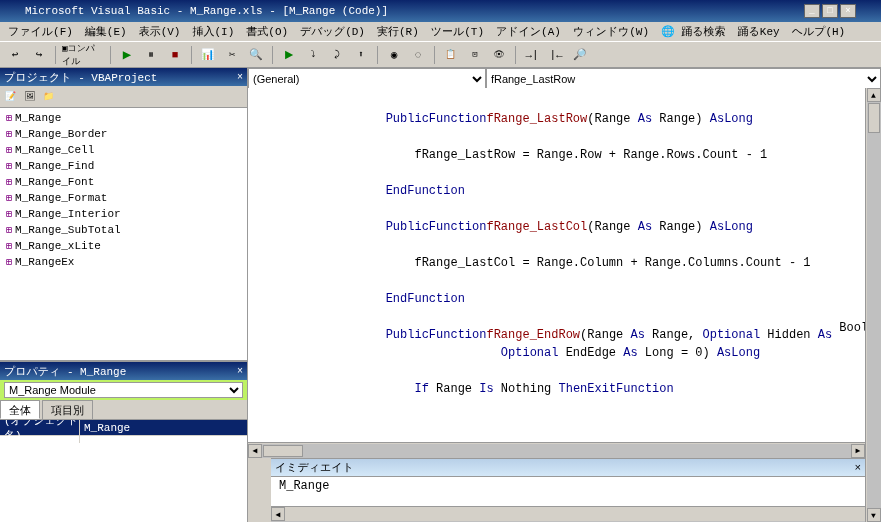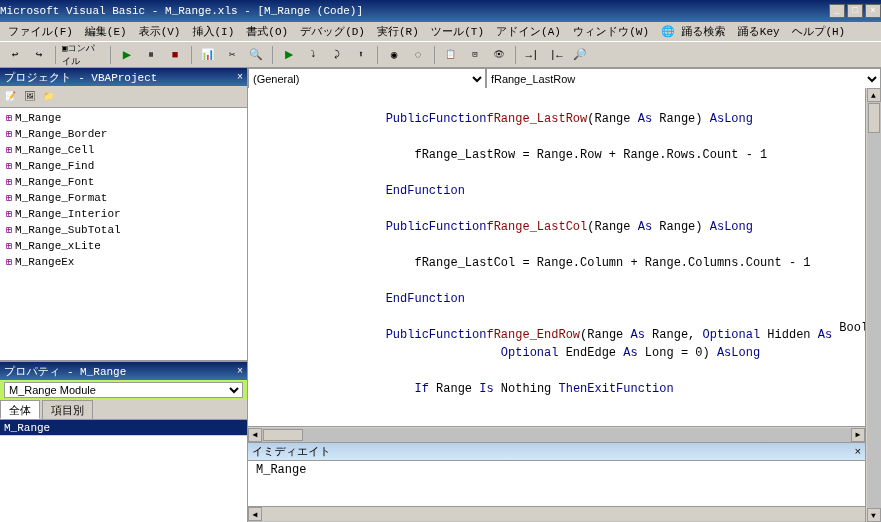--- a/index.html
+++ b/index.html
@@ -13,21 +13,21 @@
       user-select: none;
     }
 
     
     .title-bar {
       background: linear-gradient(to bottom, #0a246a, #3a6ea5);
       color: white;
       height: 22px;
       display: flex;
       align-items: center;
-      padding: 0 0;
+      padding: 0 25px;
       font-size: 11px;
     }
     .title-bar-text { flex: 1; }
     .title-bar-buttons { display: flex; gap: 2px; }
     .title-btn {
       width: 16px; height: 14px;
       background: #d4d0c8;
       border: 1px solid #666;
       font-size: 9px;
       cursor: pointer;
@@ -234,24 +234,25 @@
     }
     .code-line {
       height: 18px;
       display: flex;
       align-items: center;
       white-space: pre;
     }
 
     
     .immediate-panel {
-      height: 80px;
+      height: 64px;
       border-top: 1px solid #999;
       display: flex;
       flex-direction: column;
+      margin-left: 23px;
     }
     .immediate-header {
       background: linear-gradient(to bottom, #b8d0e8, #d4e8f8);
       height: 18px;
       display: flex;
       align-items: center;
       padding: 0 4px;
       font-size: 11px;
       border-bottom: 1px solid #999;
       justify-content: space-between;
@@ -465,20 +466,21 @@
         <select class="props-select">
           <option>M_Range  Module</option>
         </select>
       </div>
       <div class="props-tabs">
         <div class="props-tab active">全体</div>
         <div class="props-tab">項目別</div>
       </div>
       <div class="props-content">
         <div class="prop-row selected">
+          <span class="prop-name">(オブジェクト名)</span>
           <span class="prop-value">M_Range</span>
         </div>
       </div>
     </div>
 
   </div>
 
   <div class="right-section">
 
     <div class="code-header">

